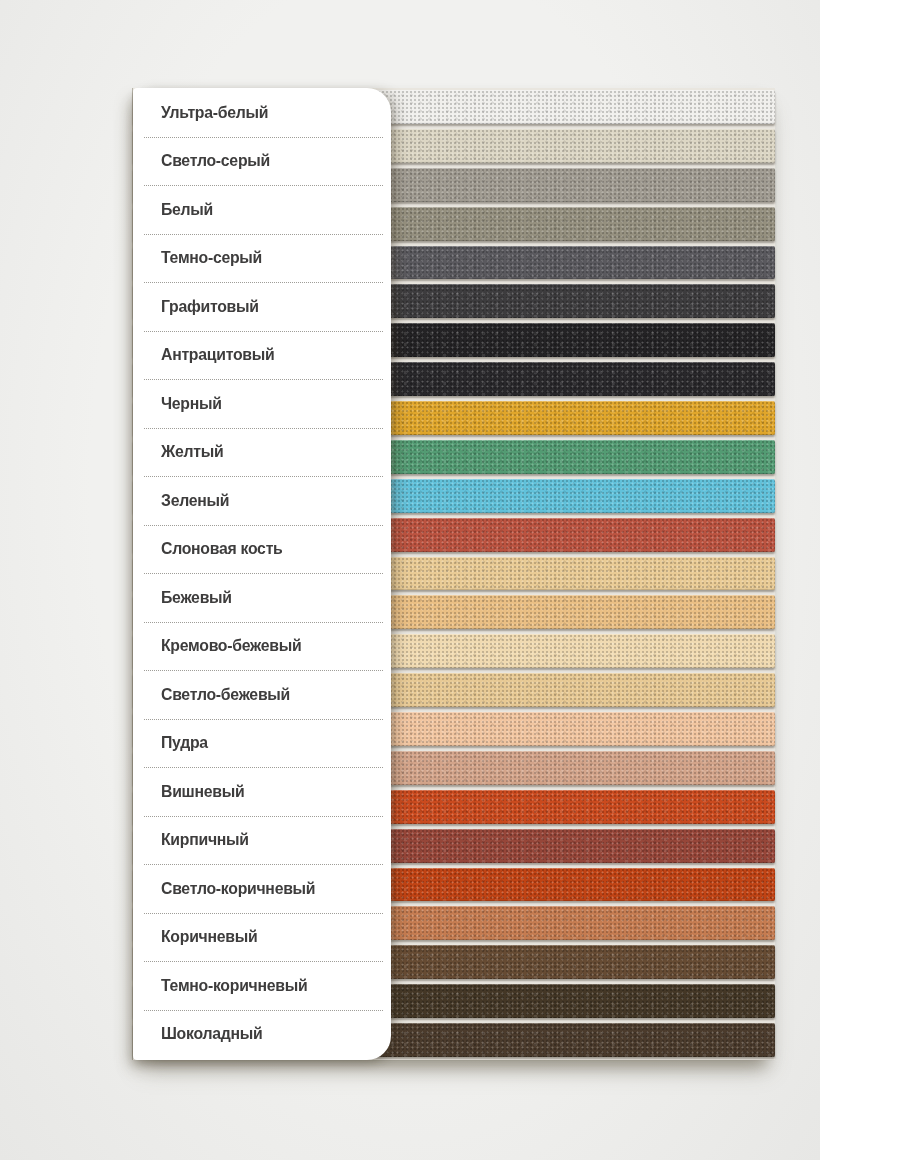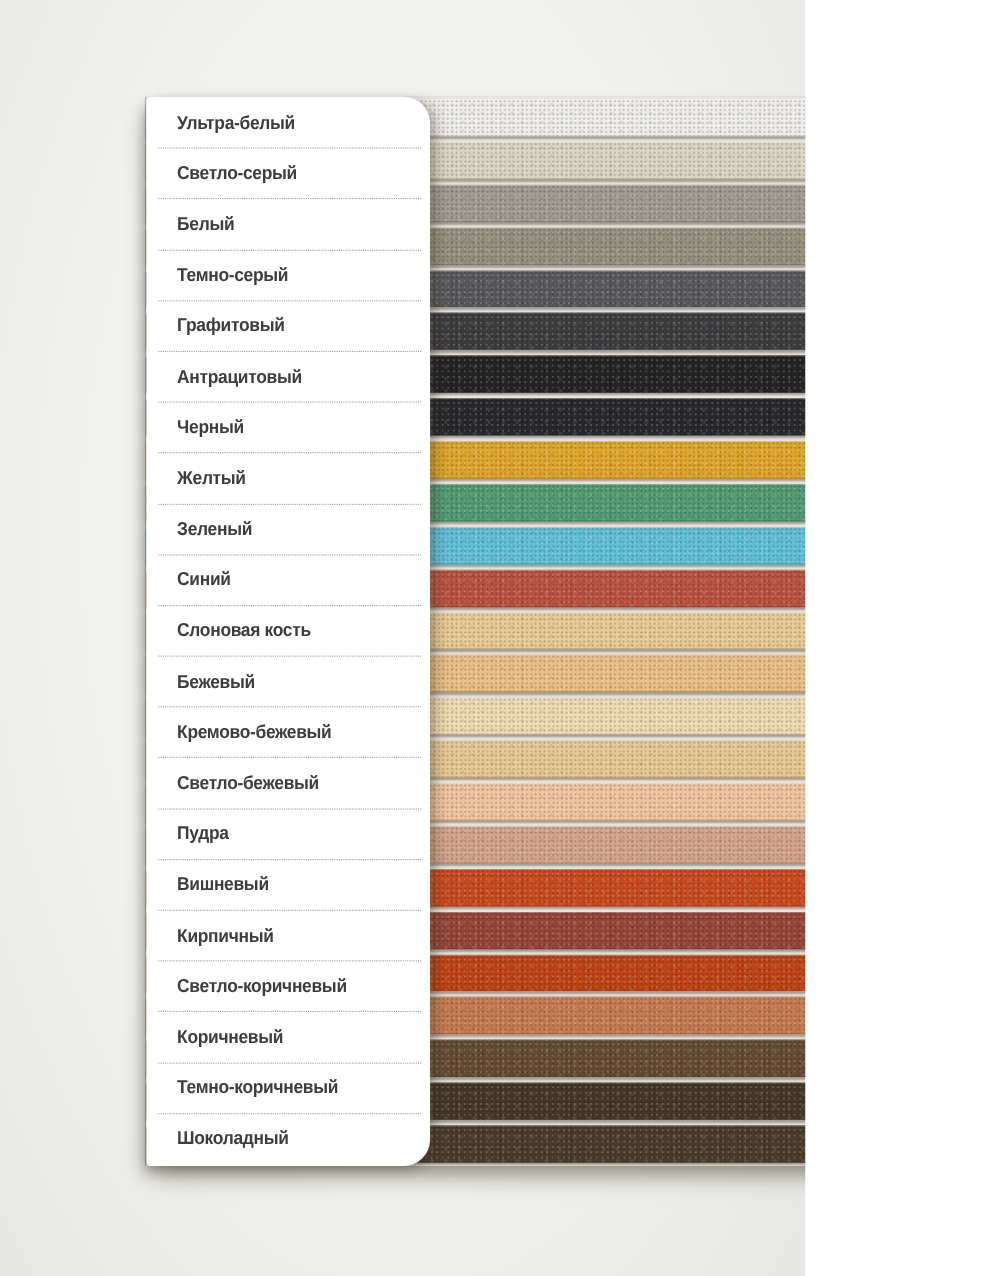--- a/index.html
+++ b/index.html
@@ -4,21 +4,21 @@
 <style>
   * { margin: 0; padding: 0; box-sizing: border-box; }
 
   html, body {
     width: 904px; height: 1160px;
     font-family: "Liberation Sans", sans-serif;
   }
 
   .stage {
     position: relative;
-    width: 732px; height: 1160px;
+    width: 820px; height: 1160px;
     background: radial-gradient(ellipse at 50% 42%, var(--page-bg) 55%, var(--page-bg-edge) 100%);
     overflow: hidden;
   }
 
   
   .board {
     position: absolute;
     left: 133px; top: 88px;
     width: 642px; height: 972px;
     background: var(--board-substrate);
@@ -149,23 +149,20 @@
         <div class="label-row">
           <span class="label-text">Черный</span>
         </div>
         <div class="label-row">
           <span class="label-text">Желтый</span>
         </div>
         <div class="label-row">
           <span class="label-text">Зеленый</span>
         </div>
         <div class="label-row">
-          <span class="label-text">Синий</span>
-        </div>
-        <div class="label-row">
           <span class="label-text">Слоновая кость</span>
         </div>
         <div class="label-row">
           <span class="label-text">Бежевый</span>
         </div>
         <div class="label-row">
           <span class="label-text">Кремово-бежевый</span>
         </div>
         <div class="label-row">
           <span class="label-text">Светло-бежевый</span>

